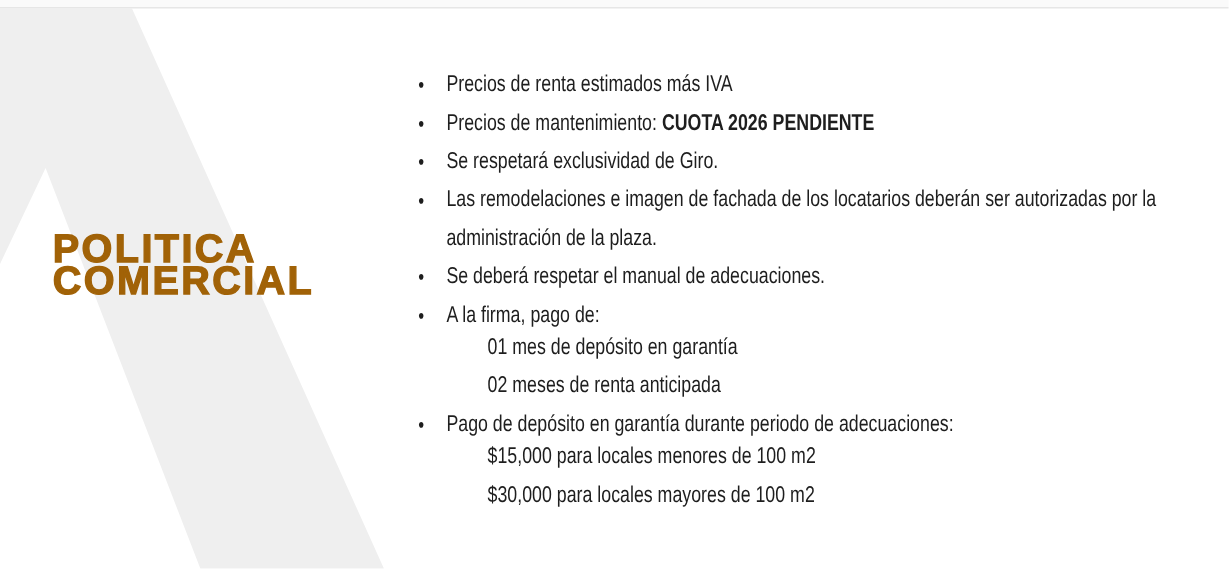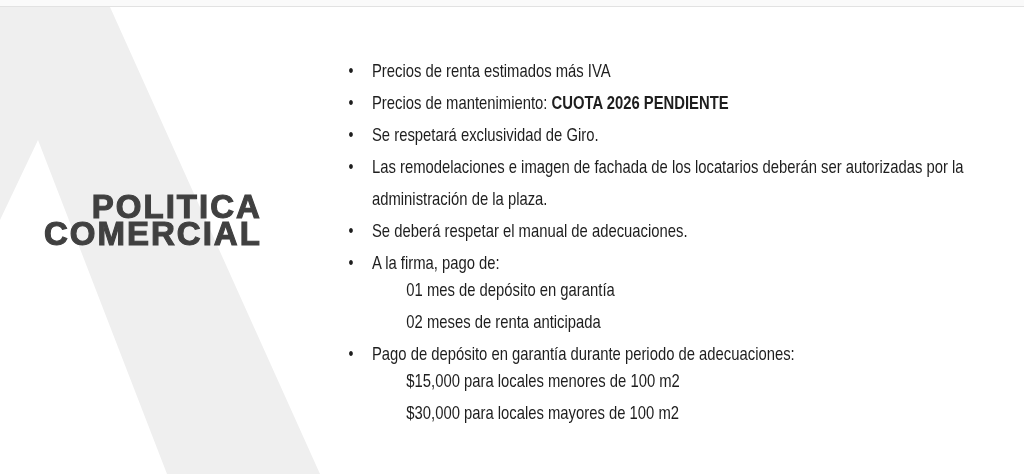--- a/index.html
+++ b/index.html
@@ -73,21 +73,21 @@
 <body>
 
 <div class="slide" style="background: rgb(255, 255, 255);">
 
   <svg class="watermark" viewBox="0 0 1024 474" xmlns="http://www.w3.org/2000/svg" aria-hidden="true">
     <polygon points="0,7 110,7 320,474 167,474 38,140 0,220" fill="#efefef"></polygon>
   </svg>
 
   <div class="topstrip" style="border-bottom-color: rgb(226, 226, 226);"></div>
 
-  <h1 class="title" style="color: #404040; text-align: right;">
+  <h1 class="title" style="color: #a16207;">
     <span class="tline">POLITICA</span>
     <span class="tline">COMERCIAL</span>
   </h1>
 
   <div class="list" style="color: rgb(30, 30, 30);">
       <div class="li bullet"><span class="dot">•</span><span>Precios de renta estimados más IVA</span></div>
       <div class="li bullet"><span class="dot">•</span><span>Precios de mantenimiento: </span><b>CUOTA 2026 PENDIENTE</b></div>
       <div class="li bullet"><span class="dot">•</span><span>Se respetará exclusividad de Giro.</span></div>
       <div class="li bullet"><span class="dot">•</span><span>Las remodelaciones e imagen de fachada de los locatarios deberán ser autorizadas por la</span></div>
       <div class="li continuation"><span>administración de la plaza.</span></div>

